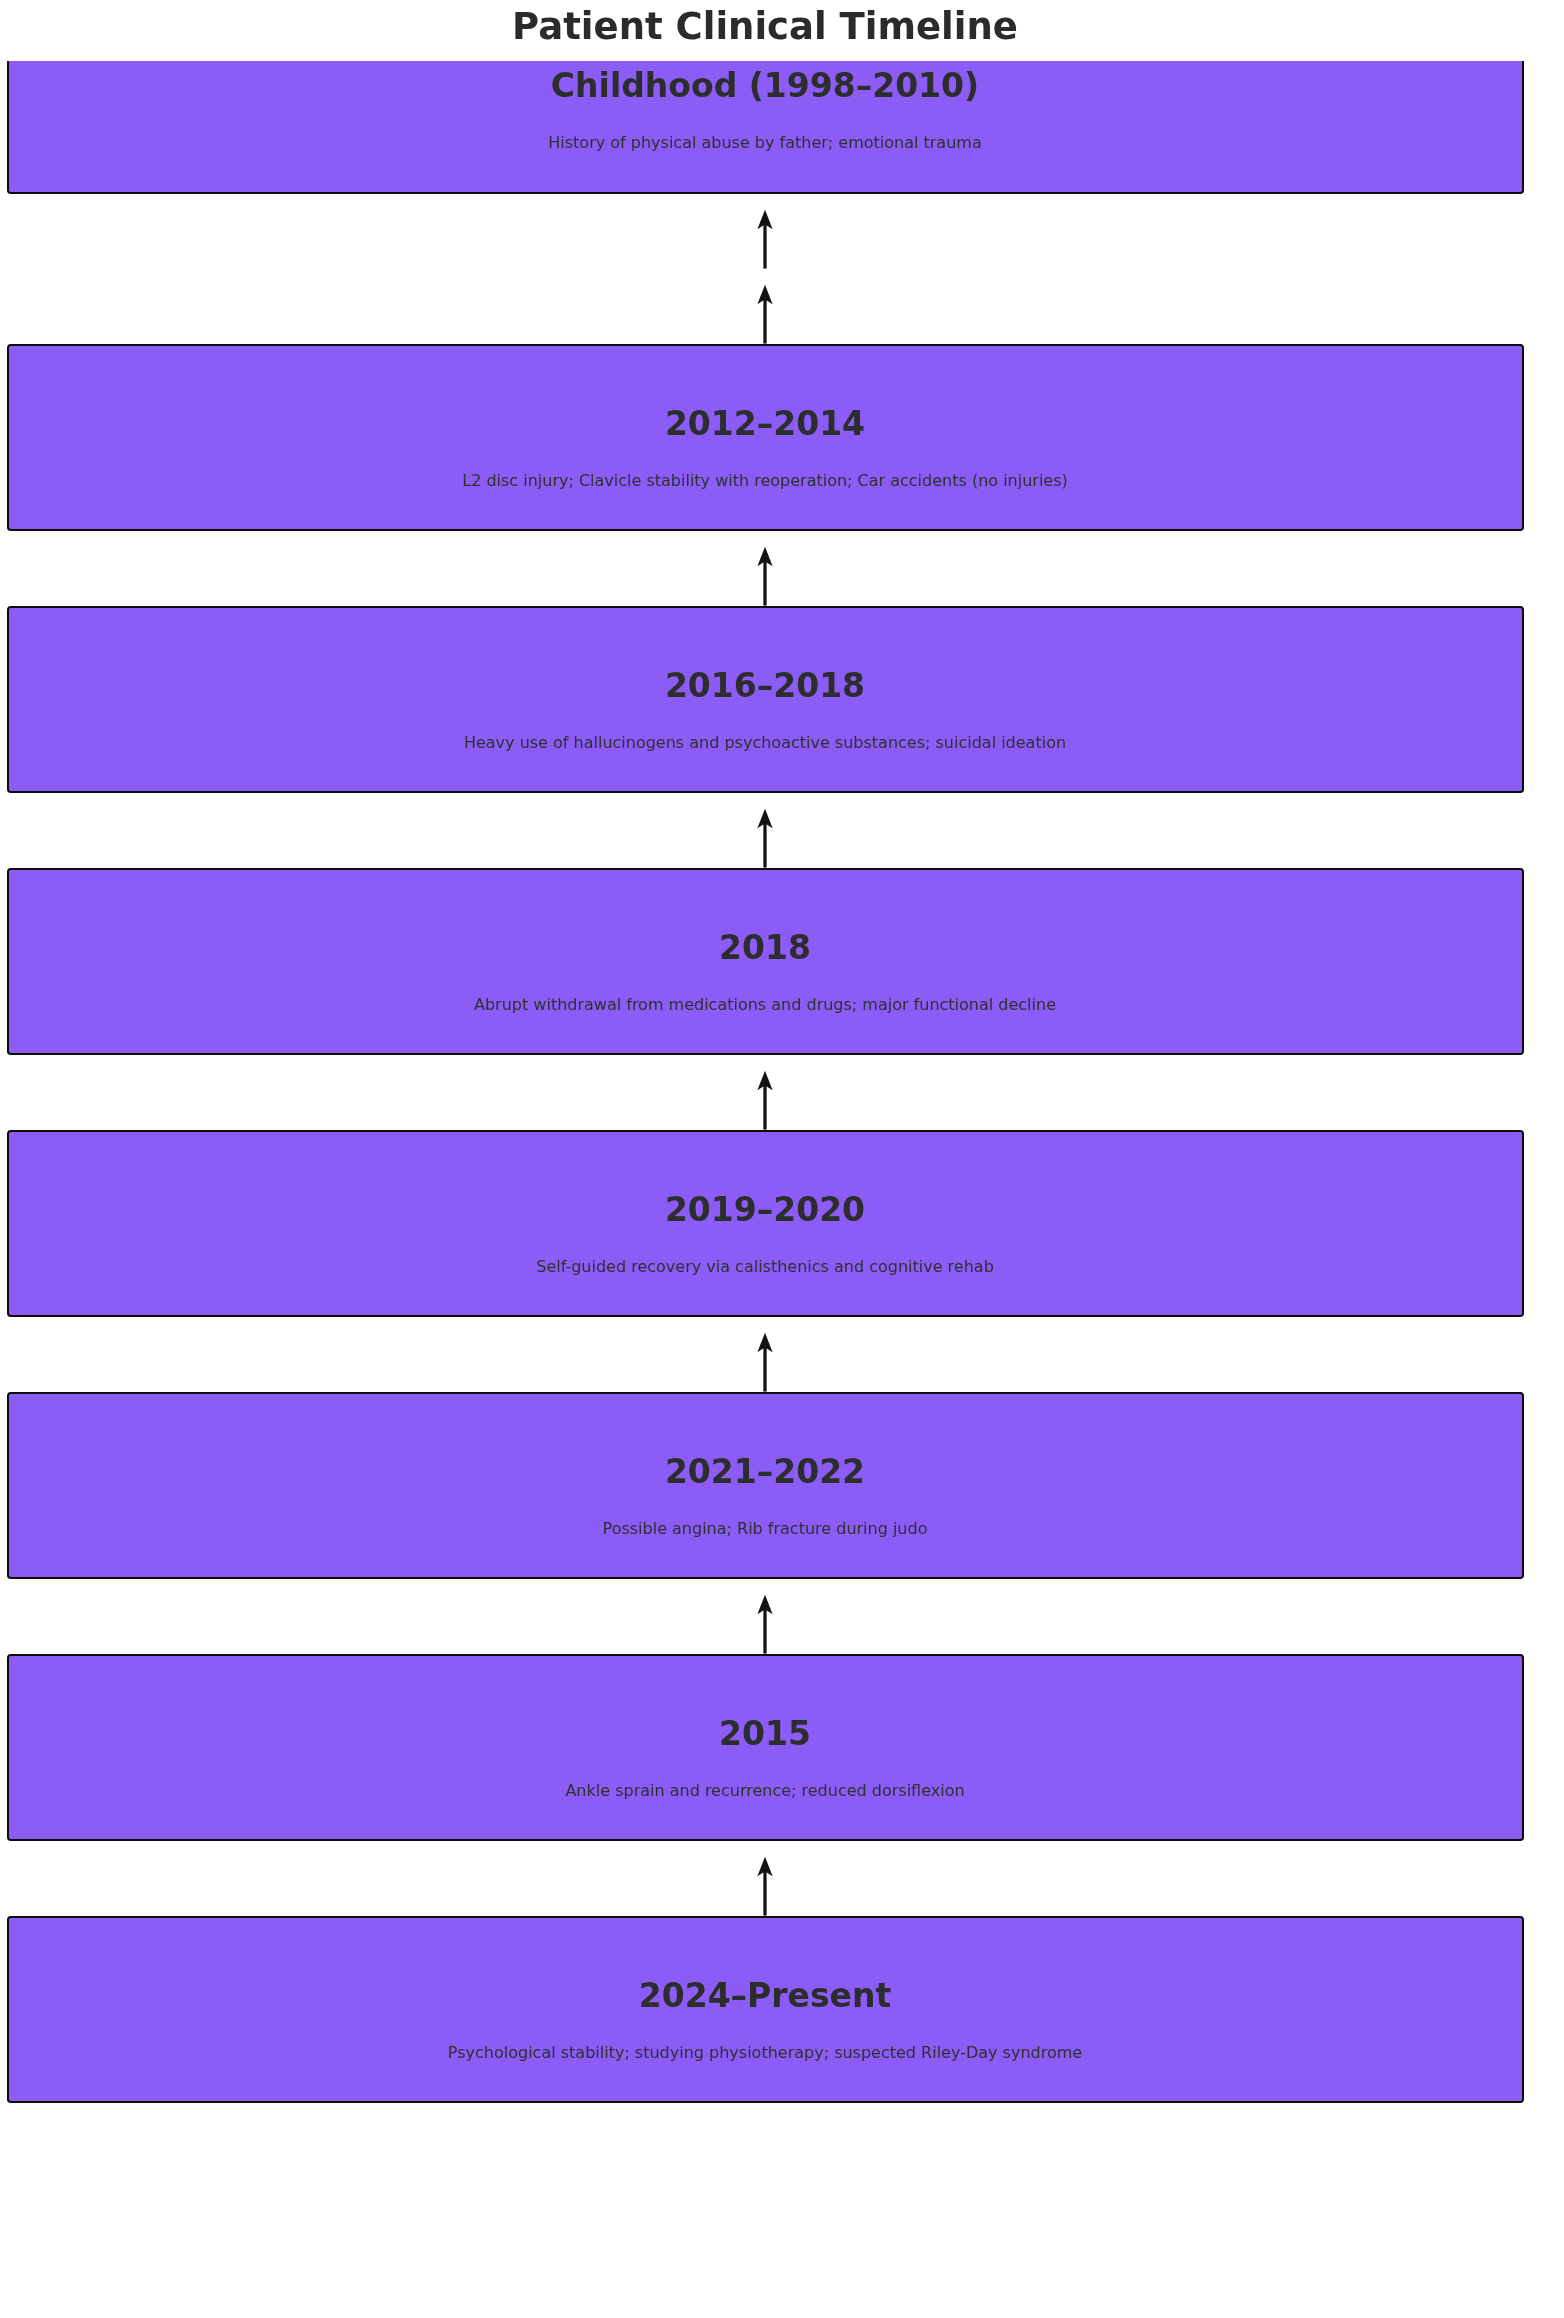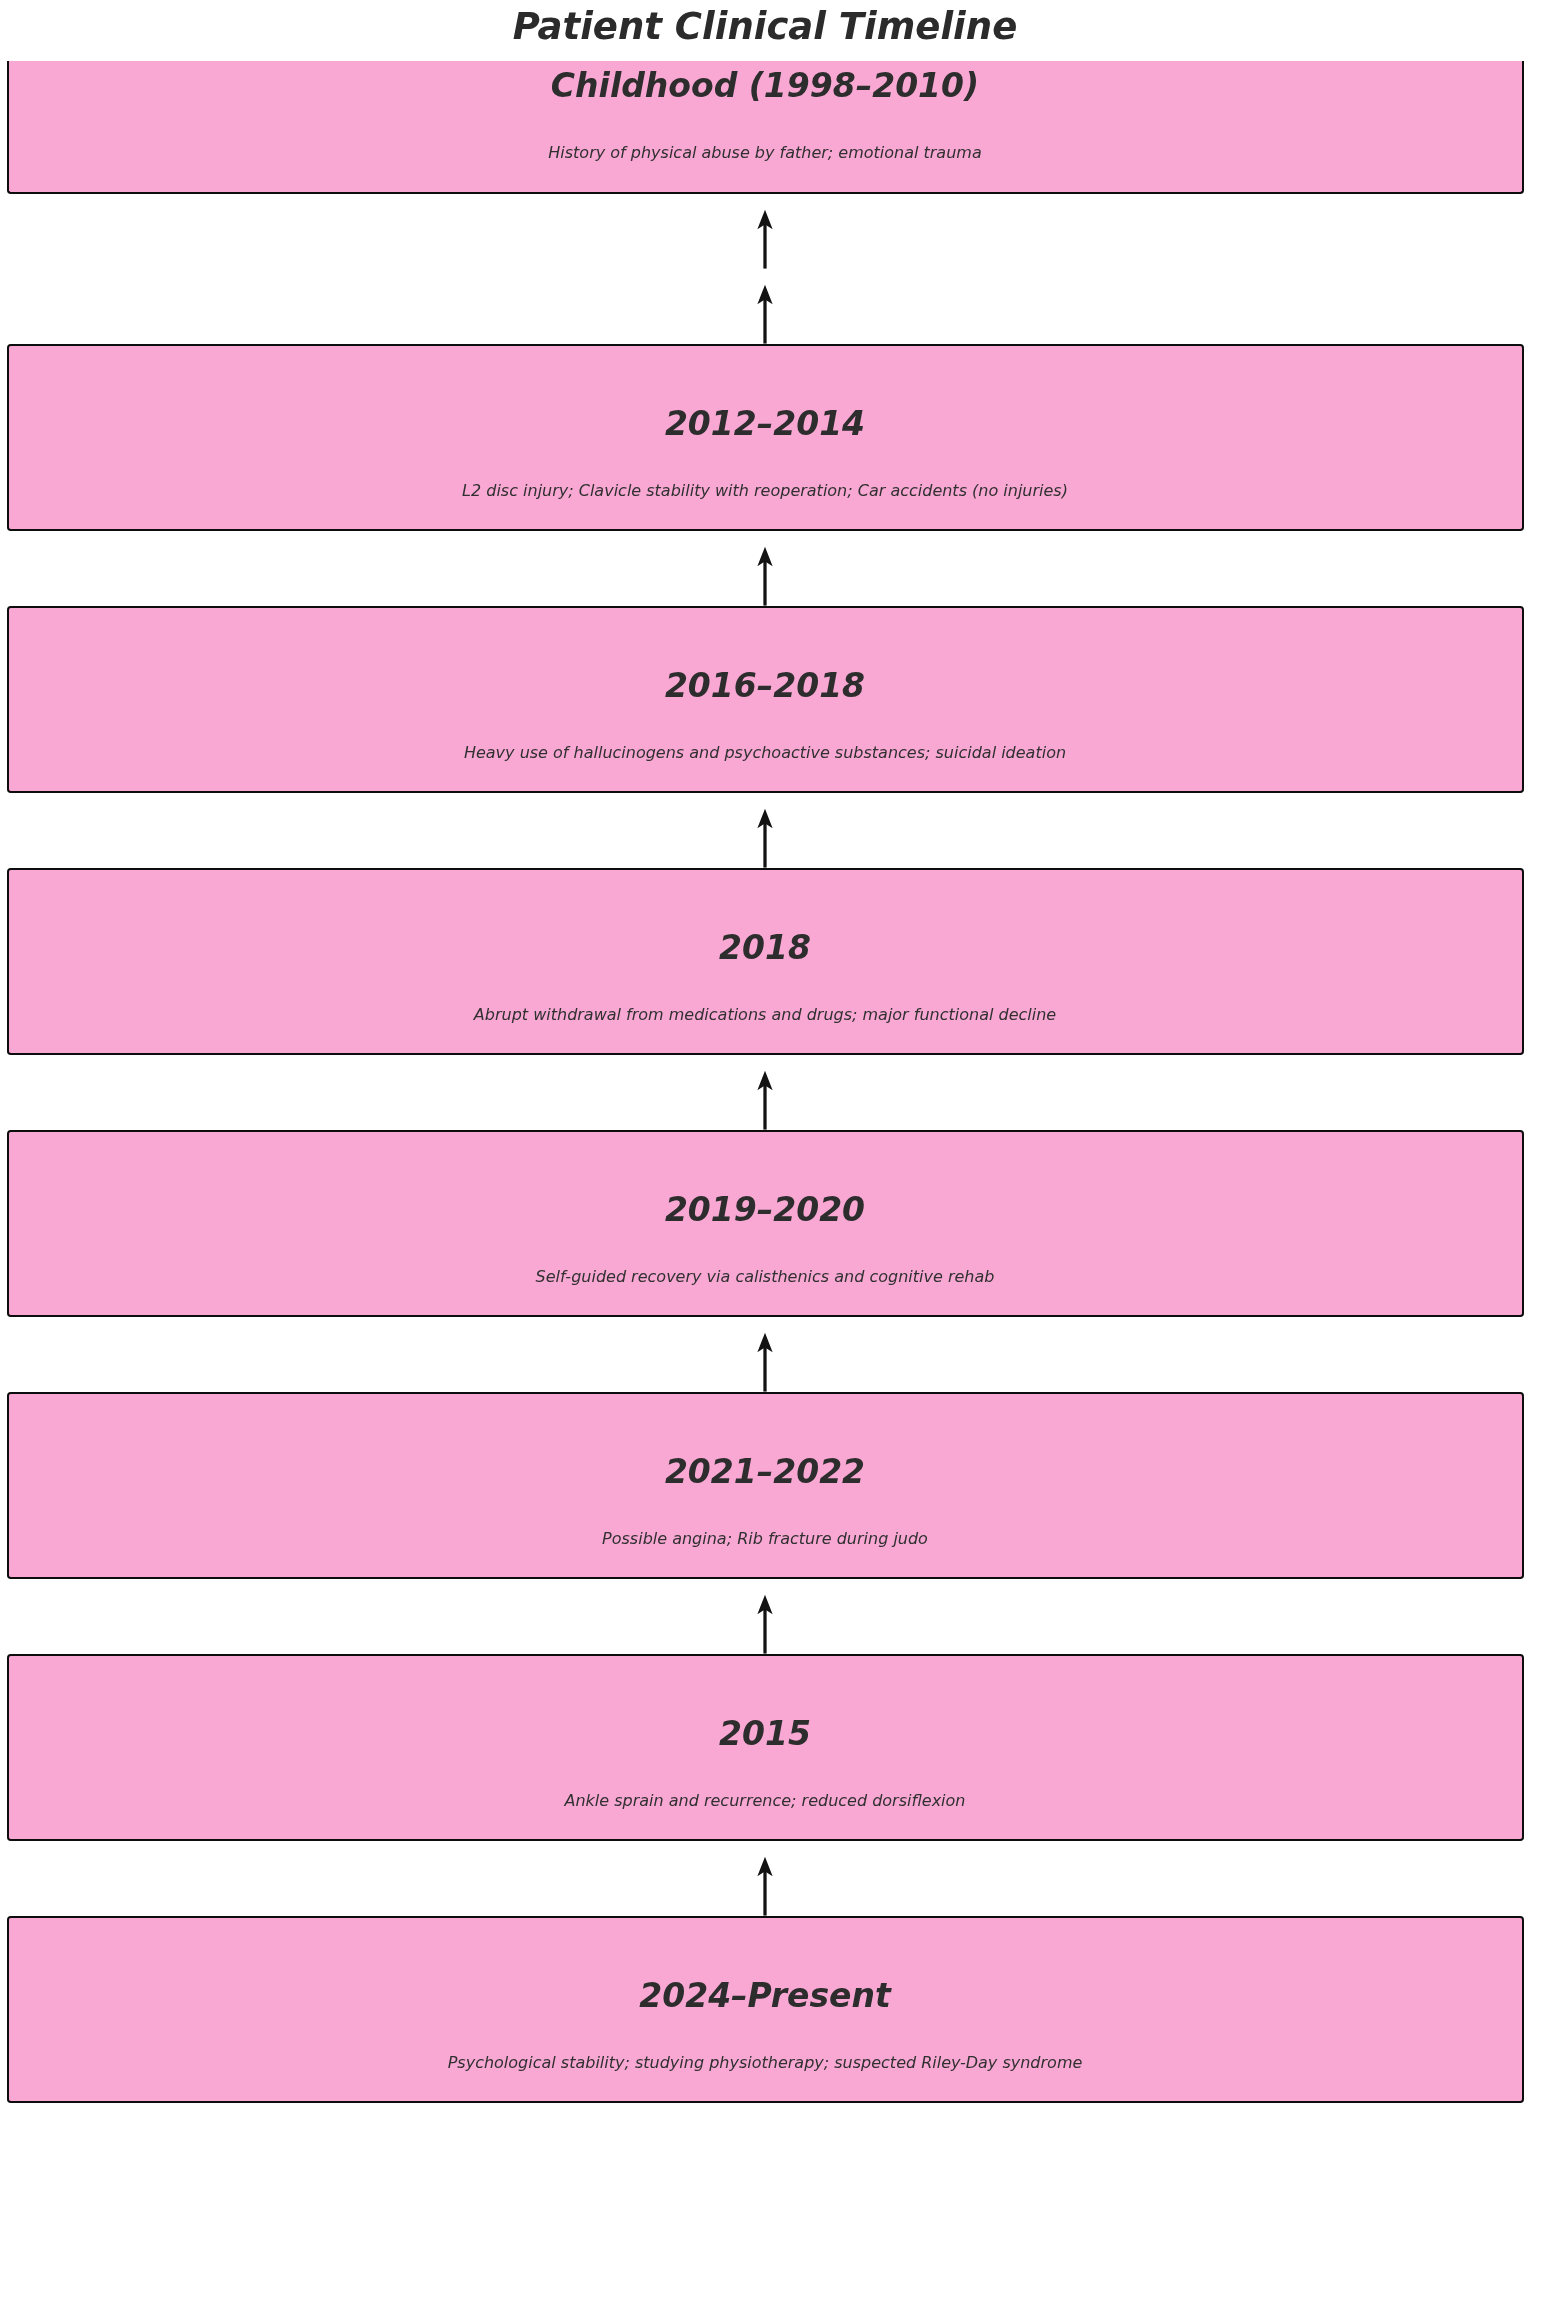--- a/index.html
+++ b/index.html
@@ -8,48 +8,46 @@
     background: #ffffff;
     width: 1565px;
     height: 2319px;
     overflow: hidden;
     font-family: "DejaVu Sans", "Liberation Sans", sans-serif;
   }
   .page {
     position: relative;
     width: 1530px;
     height: 2319px;
-    font-style: italic;
   }
   .title-block {
     height: 61px;
     display: flex;
     align-items: flex-start;
     justify-content: center;
   }
   .page-title {
     margin-top: 6.6px;
     font-size: 37px;
     font-weight: bold;
     color: #2b2b2b;
     line-height: 1.1;
   }
   .box {
     box-sizing: border-box;
     margin: 0 auto;
     width: 1517px;
     height: 187px;
-    background: #f9a8d4;
+    background: #8b5cf6;
     border: 2.2px solid #0d0d0d;
     border-radius: 3.8px;
     display: flex;
     flex-direction: column;
     align-items: center;
     text-align: center;
-    gap: 10px;
   }
   .box--first {
     height: 133px;
     border-top: none;
     border-radius: 0 0 3.8px 3.8px;
   }
   .box-period {
     margin-top: 58px;
     font-size: 33px;
     font-weight: bold;

